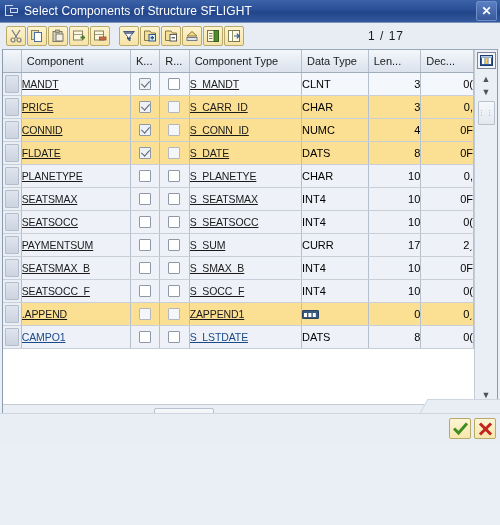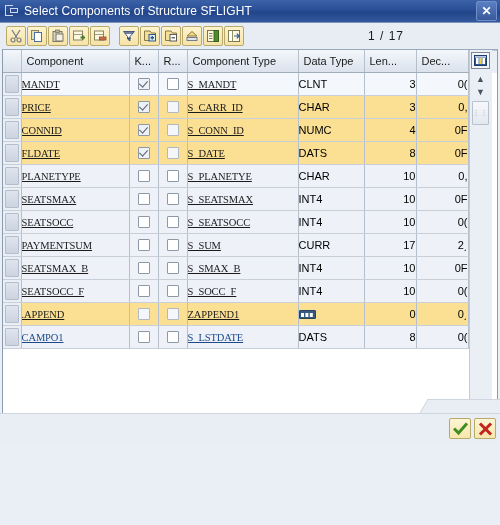--- a/index.html
+++ b/index.html
@@ -82,21 +82,21 @@
     font-size:12px;color:#1a1a1a;letter-spacing:1px;white-space:nowrap;
   }
 
   
   .gridwrap{
     flex:0 0 auto;
     margin:0 2px;
     border:1px solid #8b9bb0;
     border-top:1px solid #9aa8bb;
     background:#fff;
-    display:flex;flex-direction:row;
+    display:flex;flex-direction:column;
     height:379px;
     box-sizing:border-box;
     overflow:hidden;
   }
   .gridbody{display:flex;flex:1 1 auto;min-height:0;}
   .gridmain{flex:1 1 auto;min-width:0;display:flex;flex-direction:column;}
 
   table.grid{
     border-collapse:collapse;
     table-layout:fixed;
@@ -137,21 +137,21 @@
     border-radius:1px;
     cursor:pointer;
   }
 
   td.c-comp{padding-left:5px;}
   td.c-ctype{padding-left:5px;}
   td.c-dtype{padding-left:5px;}
   td.c-len,td.c-dec{text-align:right;padding-right:4px;}
 
   .mono{
-    font-family:Liberation Serif, serif;
+    font-family:Liberation Sans, sans-serif;
     font-size:10.5px;
     letter-spacing:-0.1px;
   }
   .lnk{
     text-decoration:underline;
     color:#1b1b1b;
   }
   .lnk.blue{color:#1a4a8a;}
 
   tr.row-hl td{background:#fbdf92;}

